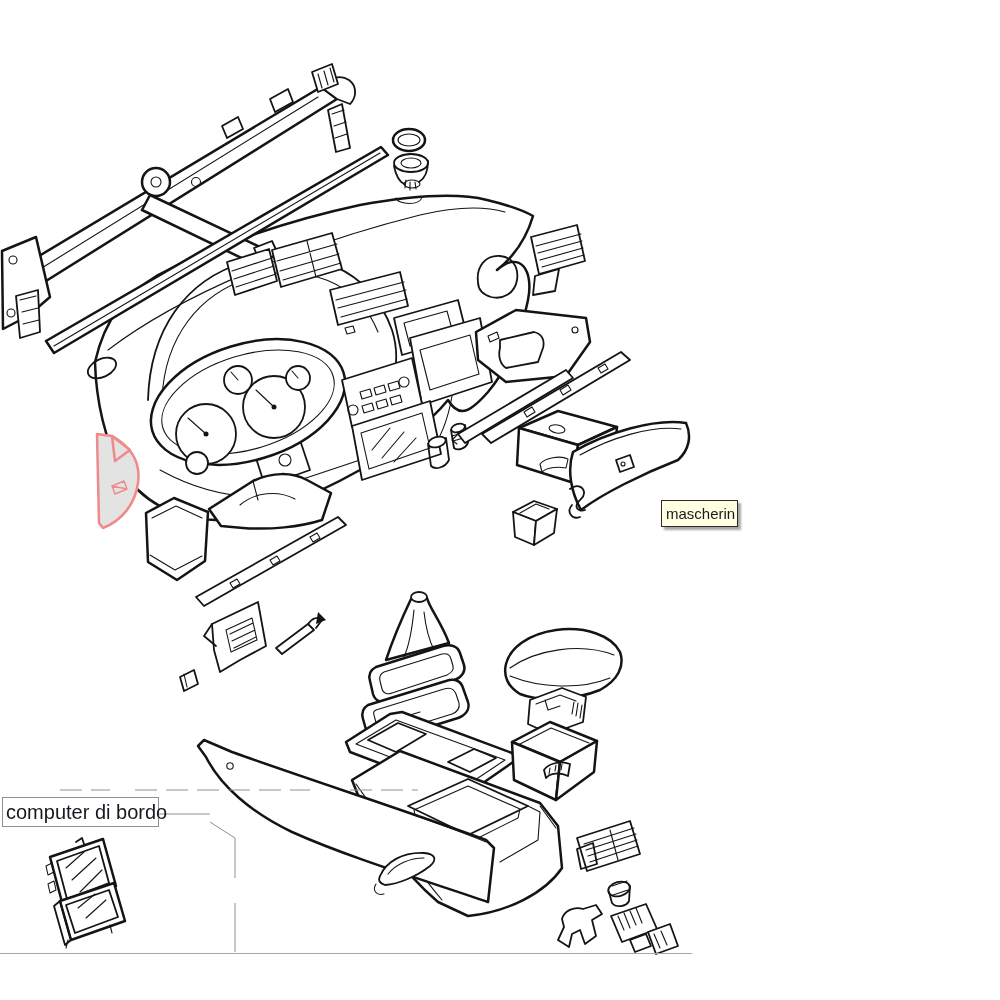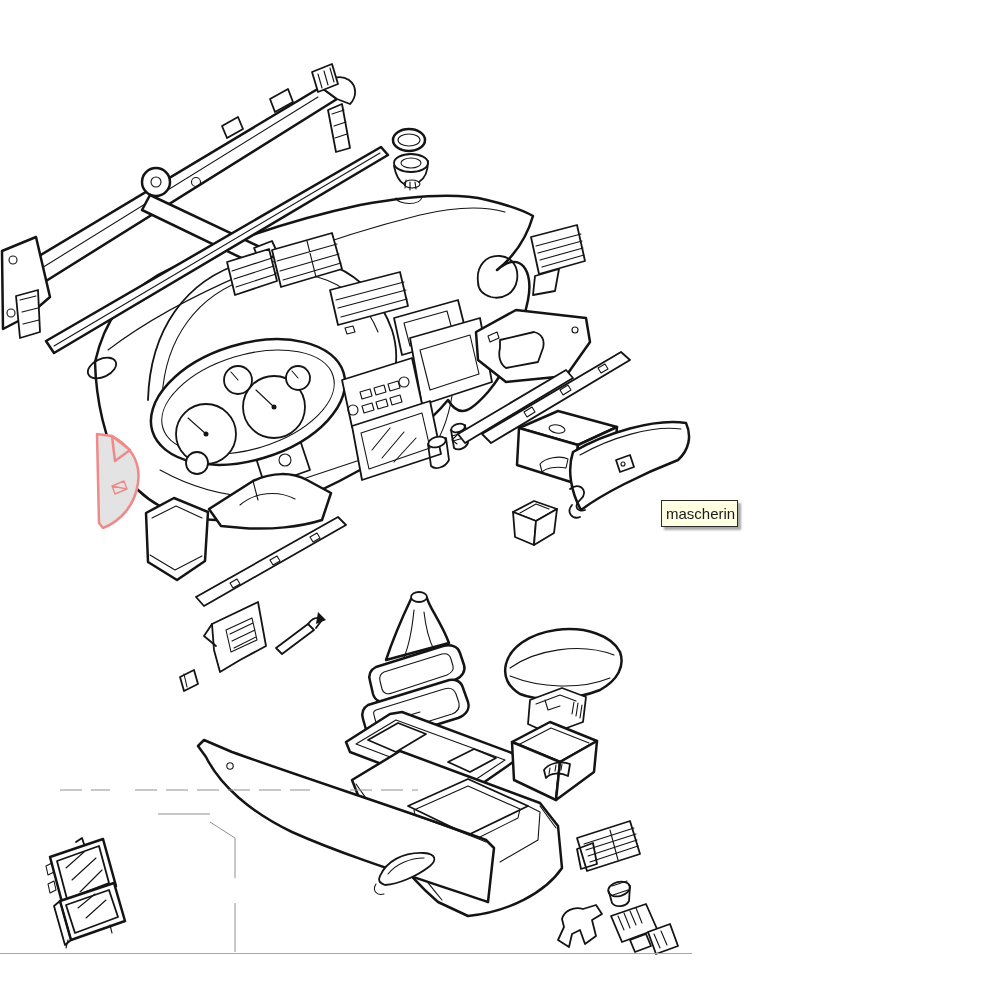--- a/index.html
+++ b/index.html
@@ -318,14 +318,17 @@
     <path class="ldr" d="M158,814 L210,814"></path>
     <path class="ldr" d="M210,822 L235,838 L235,878 M235,903 L235,952"></path>
   </g>
   <line x1="0" y1="953.5" x2="692" y2="953.5" stroke="#a8a8a8" stroke-width="1.2"></line>
 </svg>
 
   <div class="tooltip">
     <span>mascherin</span>
   </div>
 
+  <div class="plabel">
+    <span>computer di bordo</span>
+  </div>
 
 </div>
 
 </body></html>

